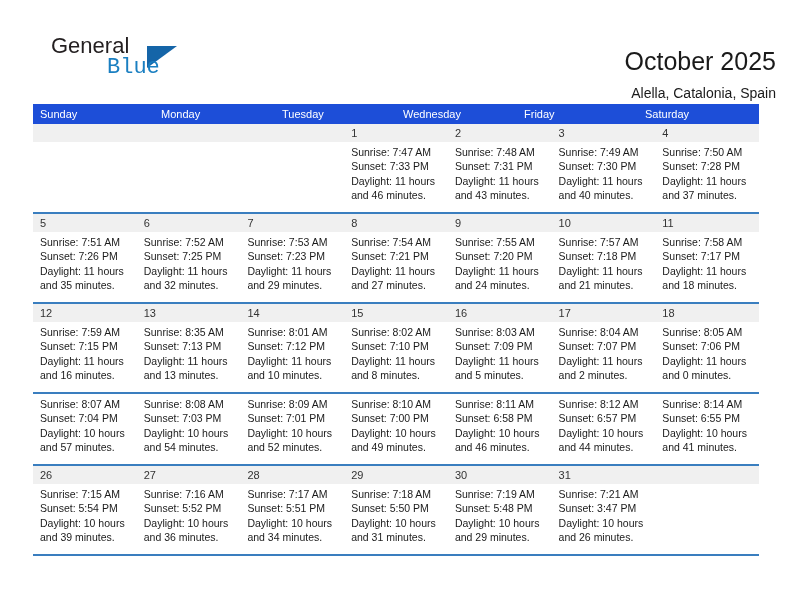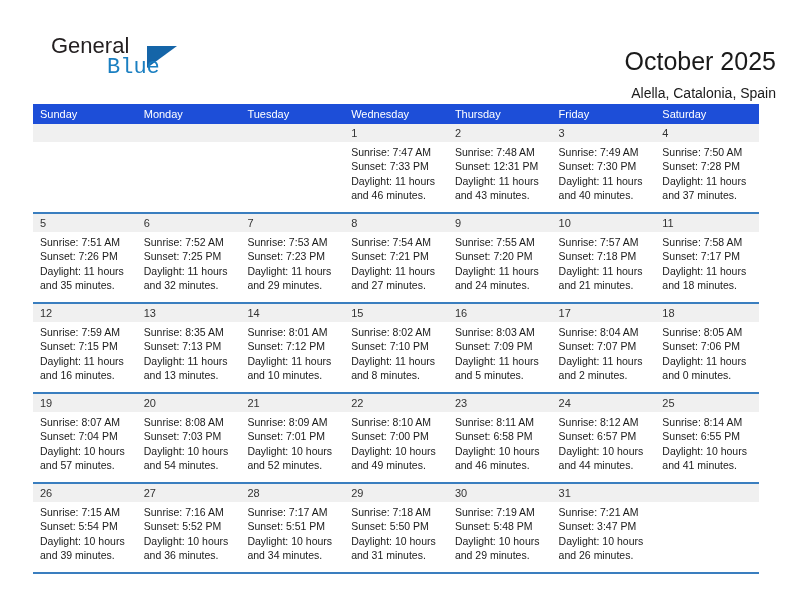--- a/index.html
+++ b/index.html
@@ -162,21 +162,20 @@
       <div class="cal-subtitle">Alella, Catalonia, Spain</div>
     </div>
   </div>
 
   <div class="calendar">
     <div class="dow-row" id="dow-row">
         <div class="dow-cell">Sunday</div>
         <div class="dow-cell">Monday</div>
         <div class="dow-cell">Tuesday</div>
         <div class="dow-cell">Wednesday</div>
-        <div class="dow-cell">Thursday</div>
         <div class="dow-cell">Friday</div>
         <div class="dow-cell">Saturday</div>
       </div>
     <div id="weeks-container">
         <div class="week">
           <div class="week-numbers">
             <div class="num-cell"></div>
             <div class="num-cell"></div>
             <div class="num-cell"></div>
             <div class="num-cell">1</div>
@@ -189,21 +188,21 @@
             <div class="body-cell"></div>
             <div class="body-cell"></div>
             <div class="body-cell">
               <div class="line">Sunrise: 7:47 AM</div>
               <div class="line">Sunset: 7:33 PM</div>
               <div class="line">Daylight: 11 hours</div>
               <div class="line">and 46 minutes.</div>
             </div>
             <div class="body-cell">
               <div class="line">Sunrise: 7:48 AM</div>
-              <div class="line">Sunset: 12:31 PM</div>
+              <div class="line">Sunset: 7:31 PM</div>
               <div class="line">Daylight: 11 hours</div>
               <div class="line">and 43 minutes.</div>
             </div>
             <div class="body-cell">
               <div class="line">Sunrise: 7:49 AM</div>
               <div class="line">Sunset: 7:30 PM</div>
               <div class="line">Daylight: 11 hours</div>
               <div class="line">and 40 minutes.</div>
             </div>
             <div class="body-cell">
@@ -318,29 +317,20 @@
             </div>
             <div class="body-cell">
               <div class="line">Sunrise: 8:05 AM</div>
               <div class="line">Sunset: 7:06 PM</div>
               <div class="line">Daylight: 11 hours</div>
               <div class="line">and 0 minutes.</div>
             </div>
           </div>
         </div>
         <div class="week">
-          <div class="week-numbers">
-            <div class="num-cell">19</div>
-            <div class="num-cell">20</div>
-            <div class="num-cell">21</div>
-            <div class="num-cell">22</div>
-            <div class="num-cell">23</div>
-            <div class="num-cell">24</div>
-            <div class="num-cell">25</div>
-          </div>
           <div class="week-body">
             <div class="body-cell">
               <div class="line">Sunrise: 8:07 AM</div>
               <div class="line">Sunset: 7:04 PM</div>
               <div class="line">Daylight: 10 hours</div>
               <div class="line">and 57 minutes.</div>
             </div>
             <div class="body-cell">
               <div class="line">Sunrise: 8:08 AM</div>
               <div class="line">Sunset: 7:03 PM</div>

